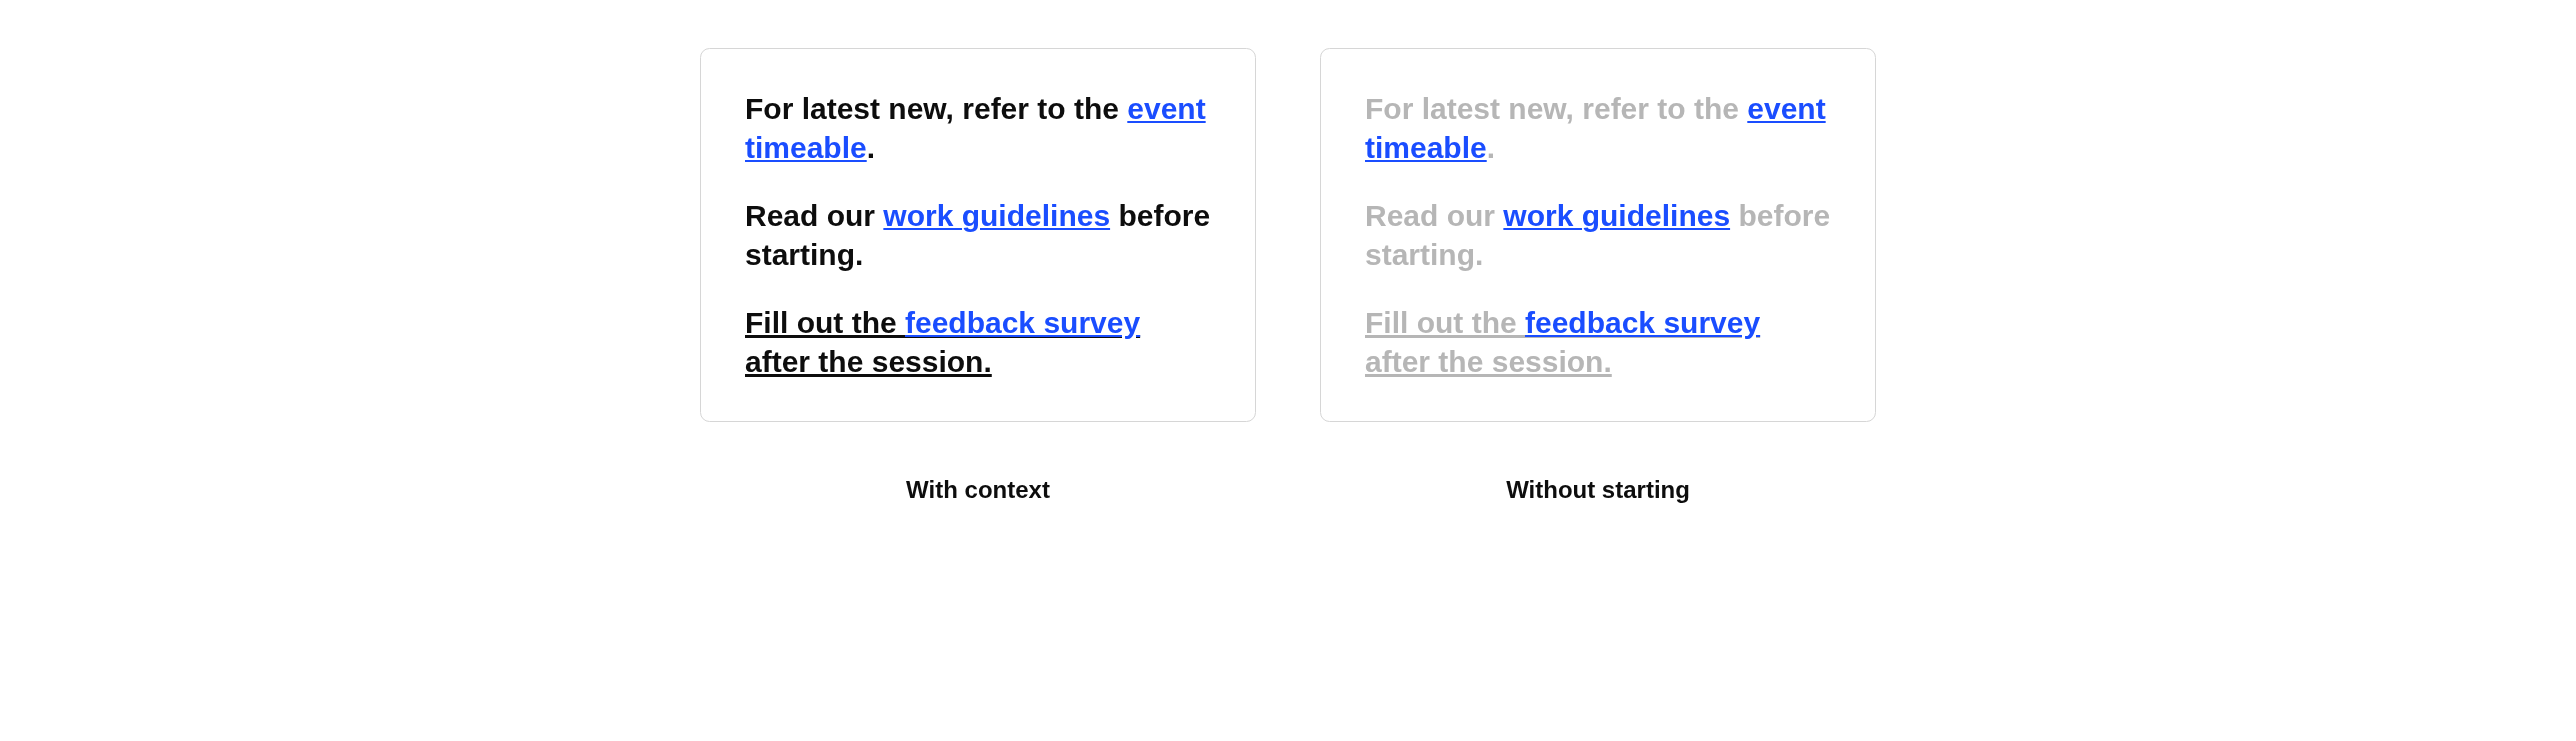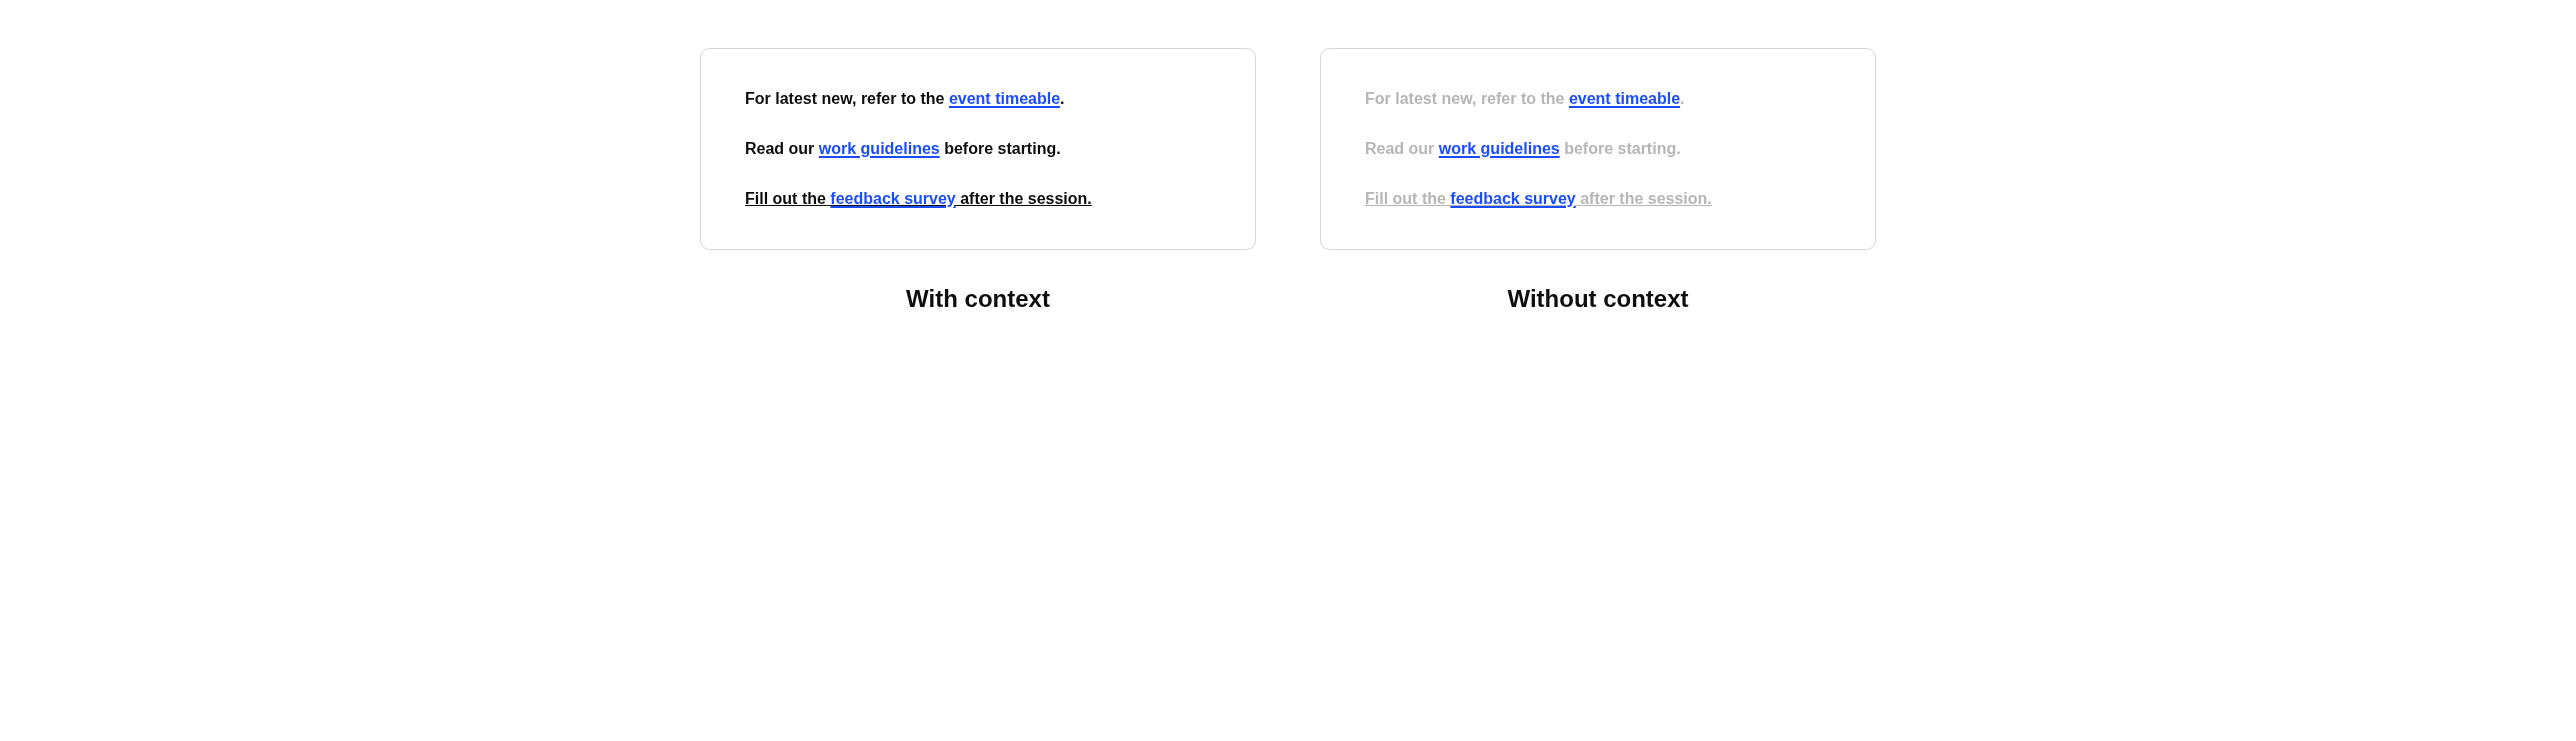--- a/index.html
+++ b/index.html
@@ -22,41 +22,41 @@
       flex-direction: column;
       align-items: center;
     }
     .panel {
       width: 100%;
       border: 1.6px solid #d6d6d6;
       border-radius: 9.5px;
       padding: 40px 44px;
     }
     .line {
-      font-size: 16px;
+      font-size: 30px;
       font-weight: 700;
       line-height: 1.3;
       color: #0d0d0d;
       margin-bottom: 29px;
     }
     .line:last-child {
       margin-bottom: 0;
       text-decoration: underline;
     }
     .panel.dimmed .line {
       color: #b6b6b6;
     }
     .link {
       color: #1a4dff;
       text-decoration: underline;
       text-decoration-thickness: 1.6px;
       text-underline-offset: 2.4px;
     }
     .caption {
-      margin-top: 35px;
+      margin-top: 54px;
       font-size: 24px;
       font-weight: 700;
       color: #0d0d0d;
       text-align: center;
     }
   </style>
 </head>
 <body>
 
 <div class="column">
@@ -79,15 +79,15 @@
     <div class="line">
       <span>For latest new, refer to the </span><span class="link">event timeable</span><span>.</span>
     </div>
     <div class="line">
       <span>Read our </span><span class="link">work guidelines</span><span> before starting.</span>
     </div>
     <div class="line">
       <span>Fill out the </span><span class="link">feedback survey</span><span> after the session.</span>
     </div>
   </div>
-  <div class="caption">Without context</div>
+  <div class="caption">Without starting</div>
 </div>
 
 
 </body></html>

